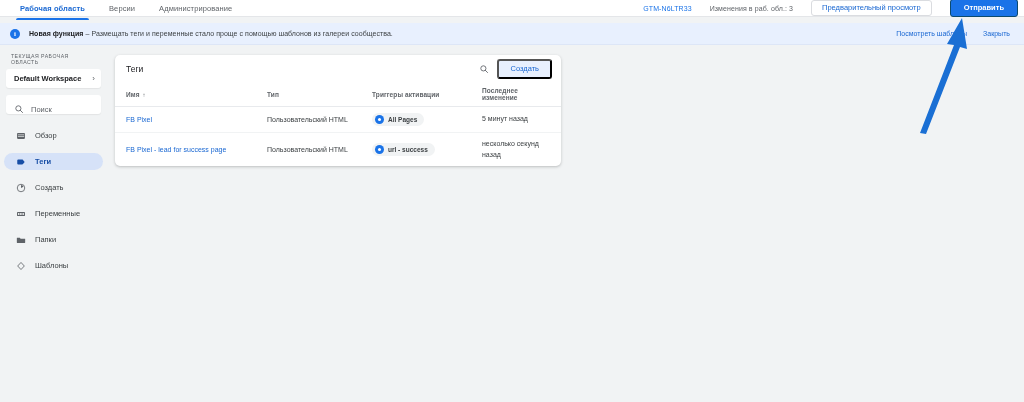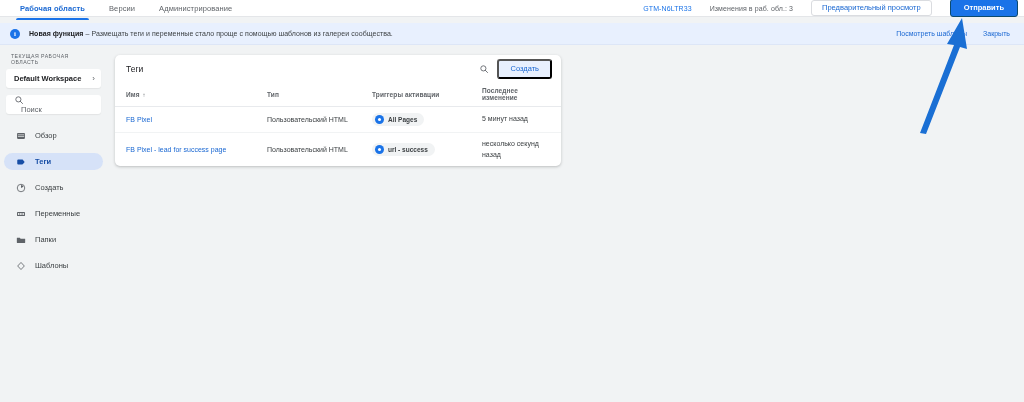--- a/index.html
+++ b/index.html
@@ -75,23 +75,22 @@
   }
   .ws-select {
     margin: 0 6px; height: 19px; background: #fff; border-radius: 3px;
     display: flex; align-items: center; padding: 0 6px 0 8px;
     cursor: pointer; box-shadow: 0 1px 1px rgba(60,64,67,.08);
   }
   .ws-name { font-size: 7.5px; color: #202124; font-weight: 700; }
   .ws-chevron { margin-left: auto; font-size: 8px; color: #5f6368; line-height: 1; }
   .search-box {
     margin: 7px 6px 0 6px; height: 19px; background: #fff; border-radius: 3px;
-    display: flex; align-items: flex-start; padding: 0 8px; cursor: text;
+    display: flex; align-items: flex-end; padding: 0 8px; cursor: text;
     box-shadow: 0 1px 1px rgba(60,64,67,.08);
-    flex-direction: column;
   }
   .search-ph { font-size: 7.5px; color: #5f6368; margin-left: 7px; }
   .nav { margin-top: 13px; }
   .nav-item {
     height: 17px; display: flex; align-items: center;
     padding-left: 12px; margin: 0 4px; border-radius: 9px;
     cursor: pointer; margin-bottom: 9px; text-align: center;
   }
   .nav-item.active { background: #d6e2f8; }
   .nav-item.active .nav-label { color: #174ea6; font-weight: 700; }

